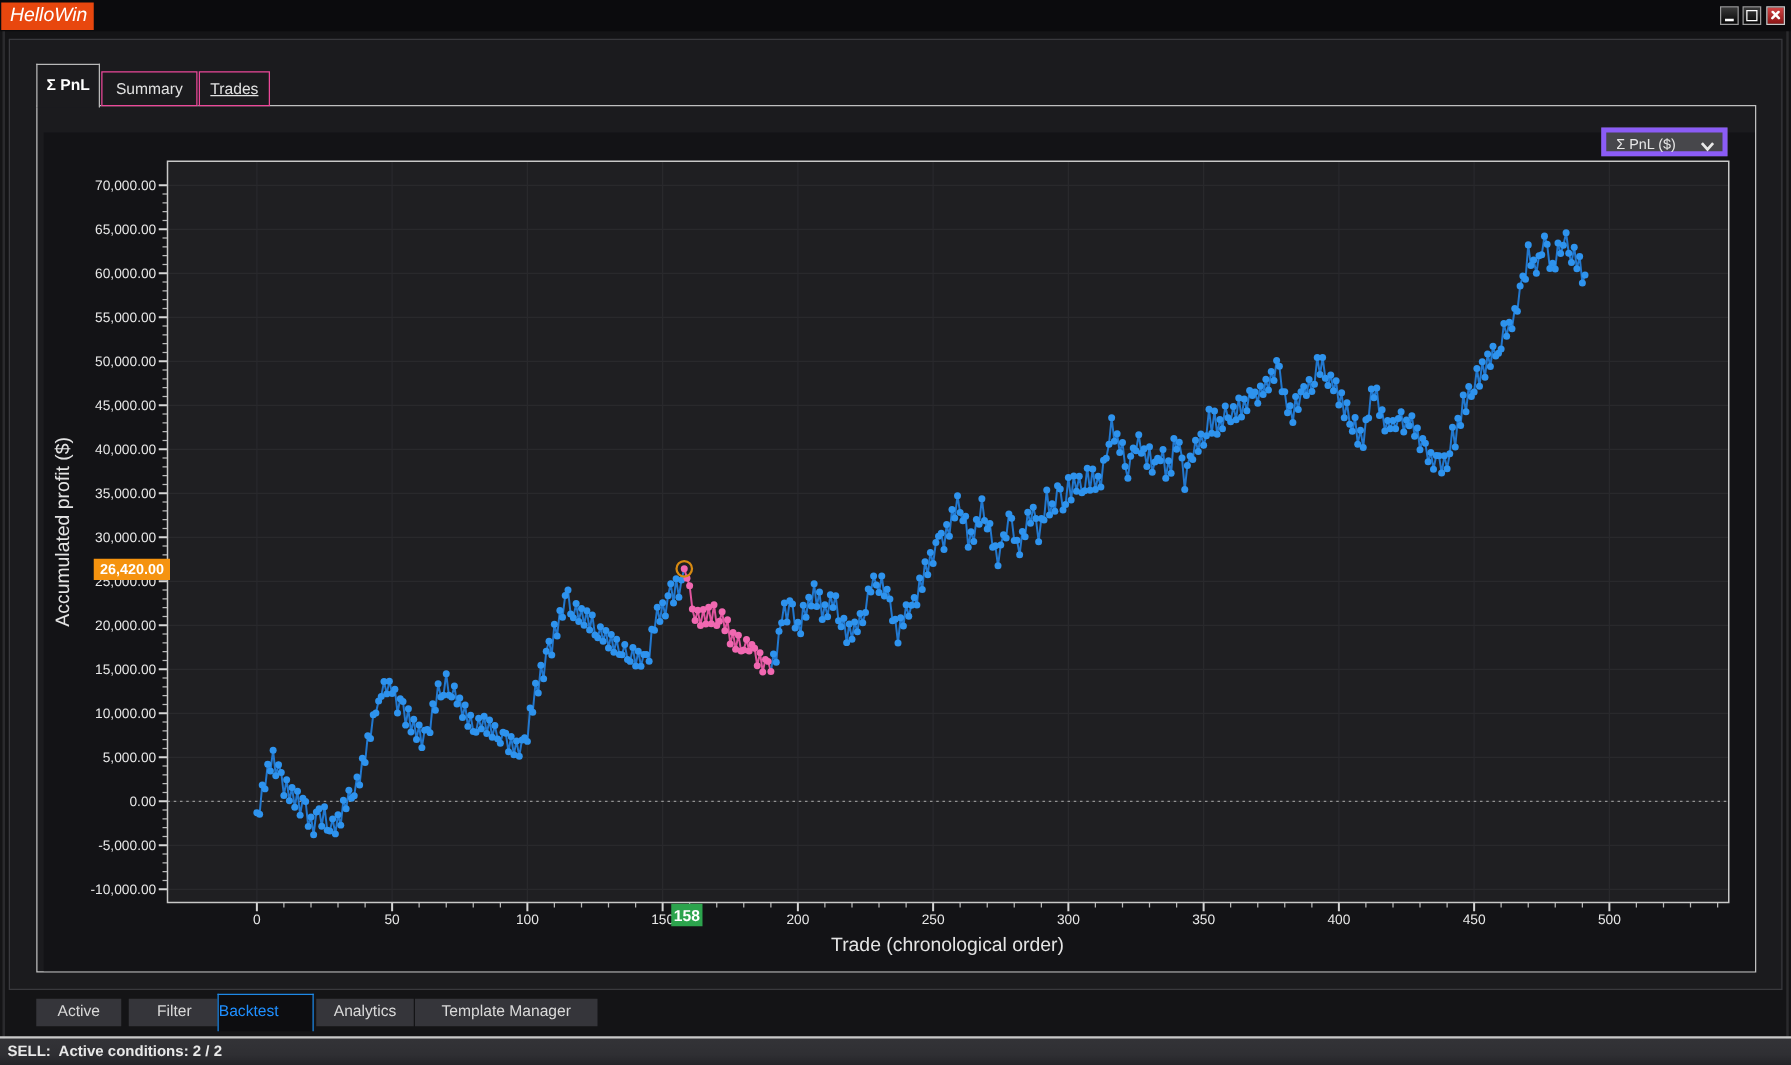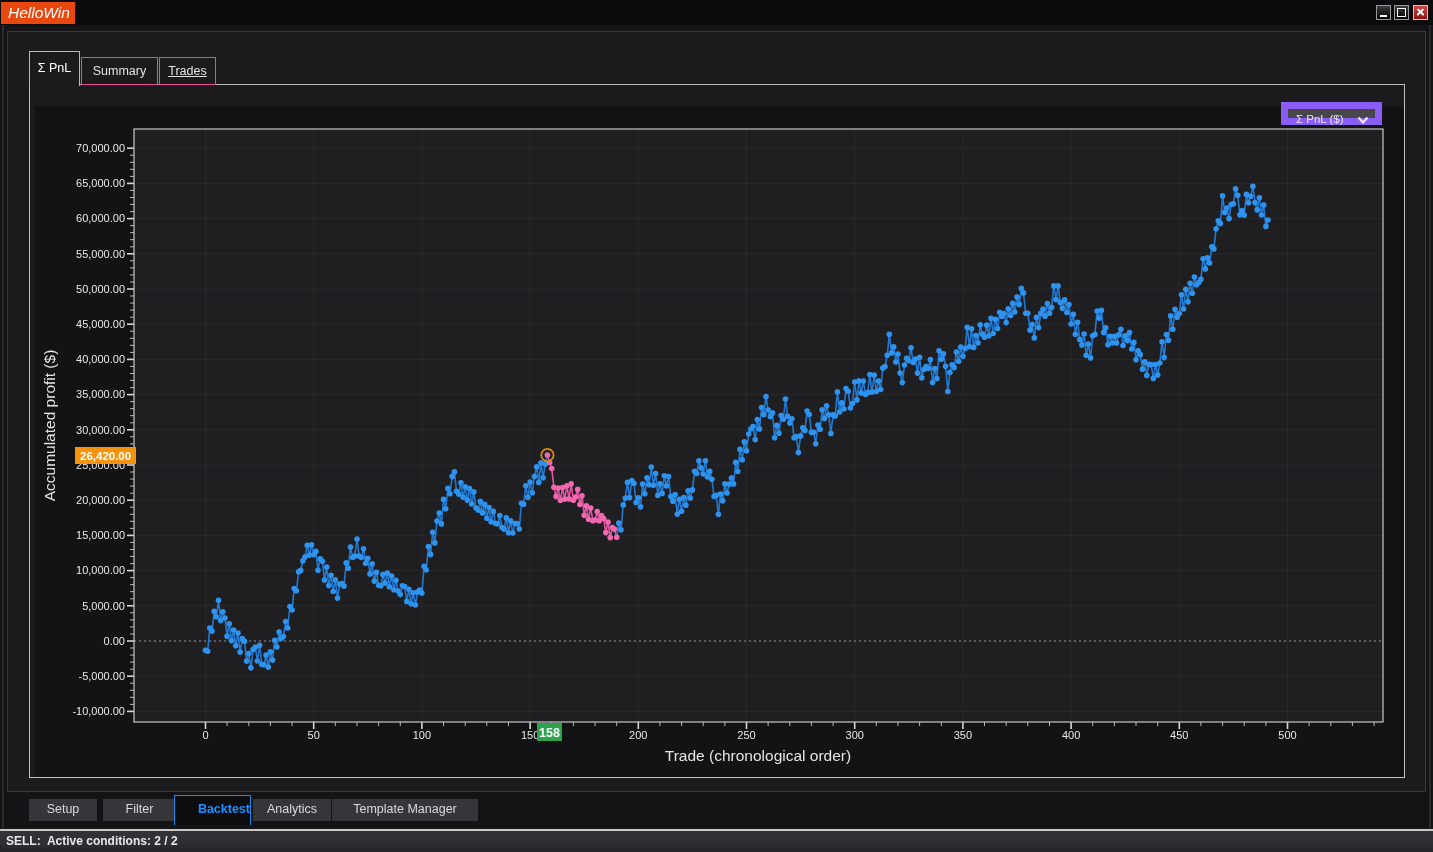--- a/index.html
+++ b/index.html
@@ -25,29 +25,29 @@
 
   
   #panel { left:7px; top:31px; width:1419px; height:761px; background:#1b1b1e;
     border:1px solid #39393d; }
 
   
   #page { left:29px; top:84px; width:1376px; height:694px; border:1px solid #c0c0c0; }
   .ttab { top:57px; height:28px; background:#1b1b1e; border:1px solid #ec4899;
     color:#e2e2e2; font-size:12.5px; text-align:center; line-height:26px; z-index:3; }
   #tab0 { left:29px; top:51px; width:51px; height:35px; border:1px solid #b9b9b9;
-    border-bottom:none; color:#fff; font-weight:normal; line-height:32px; z-index:4;
+    border-bottom:none; color:#fff; font-weight:bold; line-height:32px; z-index:4;
     background:#1b1b1e; font-size:12.5px; text-align:center; }
   #tab1 { left:81px; width:77px; }
   #tab2 { left:159px; width:57px;text-decoration:underline; }
 
   
   #chartbg { left:35px; top:106px; width:1369px; height:671px; background:#131316; z-index:1; }
   #dropdown { left:1281px; top:102px; width:101px; height:23px; background:#47474b;
-    border:7px solid #8b5cf6; color:#e8e8e8; font-size:11.5px; line-height:21px;
+    border:4px solid #8b5cf6; color:#e8e8e8; font-size:11.5px; line-height:21px;
     padding-left:8px; z-index:5; }
   #dropdown svg { position:absolute; right:6px; top:7px; }
 
   #chartsvg { position:absolute; left:0; top:0; z-index:2; }
   .gl { stroke:#29292c; stroke-width:1; }
   .tk { stroke:#b9b9b9; stroke-width:1; }
   .tkM { stroke:#d6d6d6; stroke-width:1.6; }
   .xl { fill:#e8e8e8; font-size:11px; text-anchor:middle; }
   .yl { fill:#e8e8e8; font-size:11px; text-anchor:end; }
   .at { fill:#e4e4e4; font-size:15.5px; text-anchor:middle; }
@@ -55,22 +55,22 @@
   .lp { fill:none; stroke:#e0559f; stroke-width:1.6; }
   .mb circle { r:2.8px; fill:#2e93ee; }
   .mp circle { r:2.8px; fill:#f168b1; }
 
   
   .btab { top:799px; height:22px; background:#35353a; color:#d9d9d9; font-size:12.5px;
     text-align:center; line-height:21px; }
   #bt0 { left:29px; width:68px; }
   #bt1 { left:103px; width:73px; }
   #btA { left:174px; top:795px; width:77px; height:30px; background:#0d0d10;
-    border:1.5px solid #1e88e5; border-bottom:none; color:#1f8fff; font-weight:bold; font-size:12.5px;
-    text-align:right; line-height:26px; }
+    border:1.5px solid #1e88e5; border-bottom:none; color:#1f8fff; font-weight:normal; font-size:12.5px;
+    text-align:left; line-height:26px; }
   #bt3 { left:253px; width:78px; }
   #bt4 { left:332px; width:146px; }
 
   
   #statline { left:0; top:829px; width:1433px; height:1.5px; background:#c9c9c9; }
   #status { left:0; top:831px; width:1433px; height:21px;
     background:linear-gradient(#333337 0%, #2f2f33 60%, #242428 100%);
     color:#e8e8e8; font-size:12px; line-height:20px; padding-left:6px;font-weight:bold; }
   .frame { background:#2a2a2d; z-index:0; }
 </style></head>
@@ -797,19 +797,19 @@
     </g>
 <circle cx="547.4" cy="455.0" r="6.2" fill="none" stroke="#d78a12" stroke-width="1.8"></circle>
     <g>
       <rect x="75" y="447" width="61" height="17" fill="#f5930f"></rect>
       <text x="80" y="459.5" fill="#fff" font-size="11.5" font-weight="bold">26,420.00</text>
       <rect x="537" y="723" width="25" height="18" fill="#2ca44d"></rect>
       <text x="549.5" y="737" fill="#fff" font-size="12.5" font-weight="bold" text-anchor="middle">158</text>
     </g>
   </svg>
 
-  <div id="bt0" class="abs btab">Setup</div>
+  <div id="bt0" class="abs btab">Active</div>
   <div id="bt1" class="abs btab">Filter</div>
   <div id="btA" class="abs">Backtest</div>
   <div id="bt3" class="abs btab">Analytics</div>
   <div id="bt4" class="abs btab">Template Manager</div>
   <div id="statline" class="abs"></div>
   <div id="status" class="abs">SELL:&nbsp; Active conditions: 2 / 2</div>
 
 </body></html>

